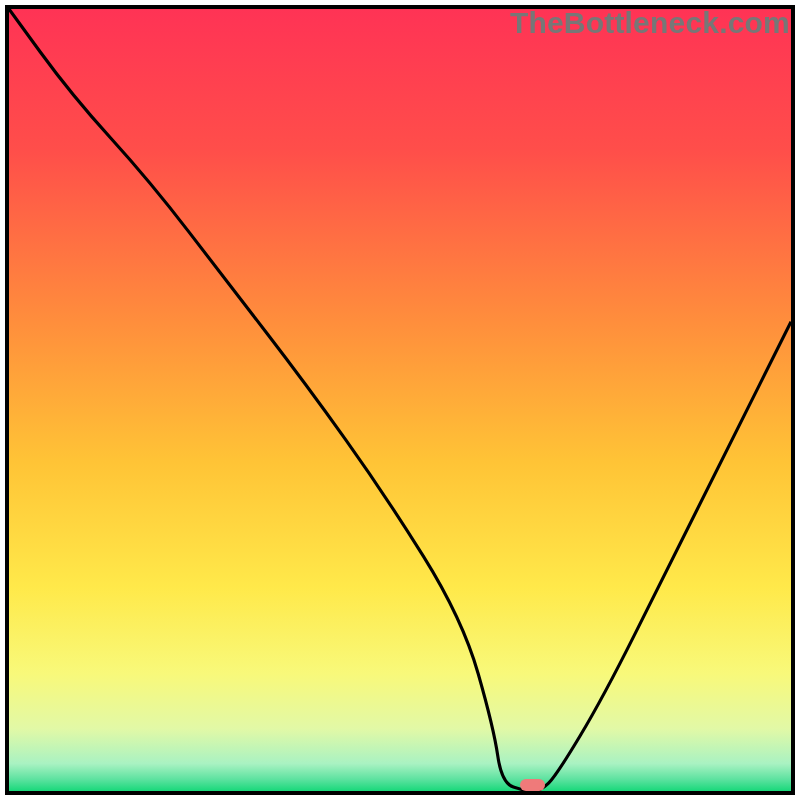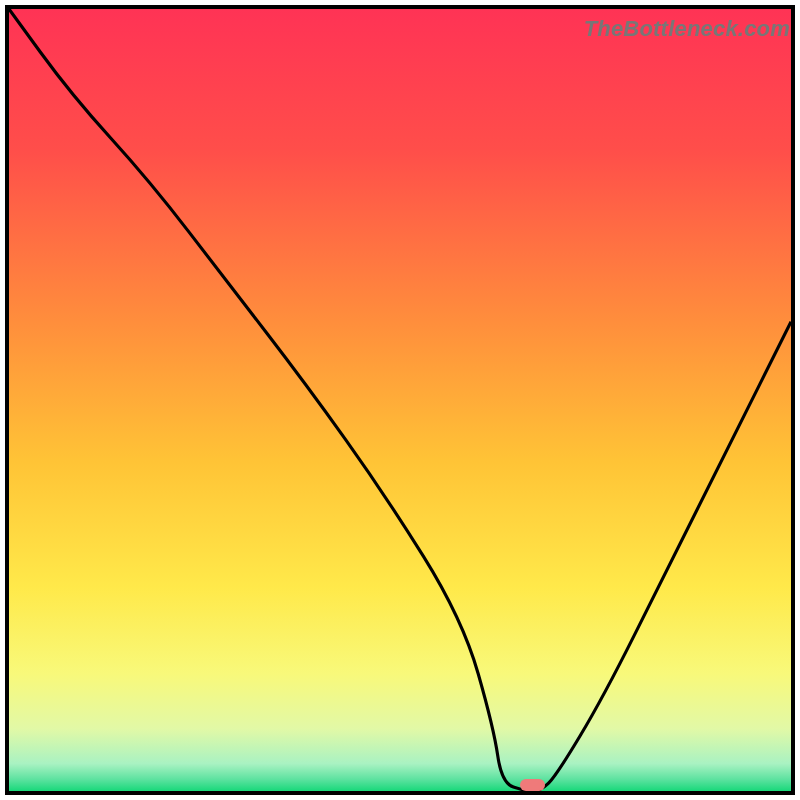--- a/index.html
+++ b/index.html
@@ -10,29 +10,28 @@
     overflow: hidden;
     background: #ffffff;
   }
   .chart-container {
     position: relative;
     width: 800px;
     height: 800px;
   }
   .watermark {
     position: absolute;
-    top: 16px;
+    top: 6px;
     right: 10px;
     font-family: Arial, Helvetica, sans-serif;
-    font-size: 22px;
+    font-size: 30px;
     font-weight: bold;
     color: #777777;
     letter-spacing: 0.2px;
     z-index: 10;
-    font-style: italic;
   }
   .plot-area {
     position: absolute;
     left: 5px;
     top: 5px;
     width: 790px;
     height: 790px;
     border: 4px solid #000;
     box-sizing: border-box;
     overflow: hidden;

